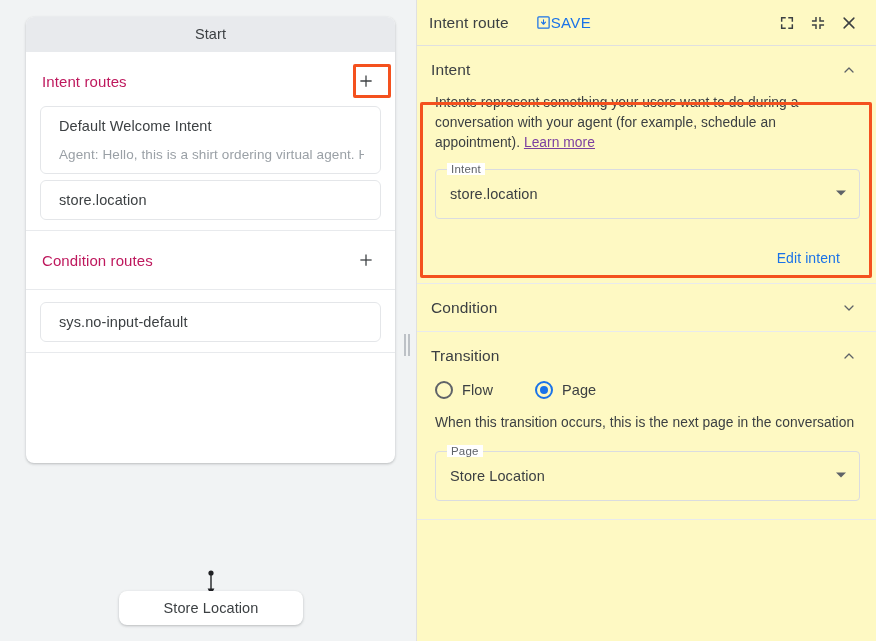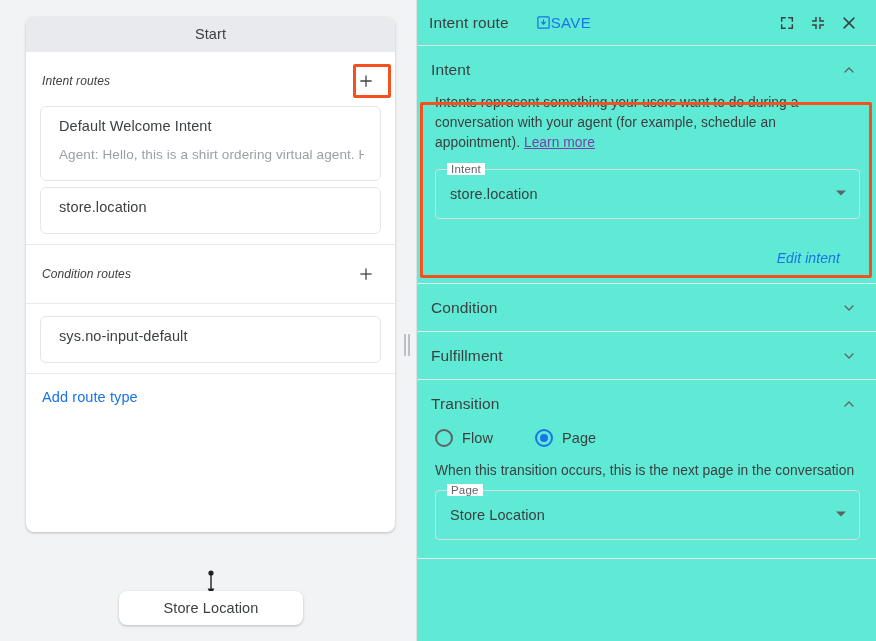--- a/index.html
+++ b/index.html
@@ -40,38 +40,37 @@
     font-weight: 500;
     letter-spacing: .1px;
   }
   .route-group { border-bottom: 1px solid #e8eaed; padding: 6px 0 10px; }
   .route-head {
     display: flex; align-items: center; justify-content: space-between;
     padding: 10px 16px 6px 16px;
     position: relative;
   }
   .route-head .rh-label {
-    font-size: 12px;
-    color: #404040;
-    letter-spacing: .1px;
-    font-style: italic;
+    font-size: 15px;
+    color: #be185d;
+    letter-spacing: .1px;
   }
   .plus-btn {
     width: 26px; height: 26px;
     display: flex; align-items: center; justify-content: center;
     position: relative;
     color: #3c4043;
   }
   .plus-btn svg { display: block; }
   .route-item {
     margin: 6px 14px 0 14px;
     border: 1px solid #e4e6e9;
     border-radius: 6px;
     background: #fff;
-    padding: 11px 16px 18px 18px;
+    padding: 11px 16px 11px 18px;
   }
   .route-item .ri-title {
     font-size: 14.5px;
     color: #3c4043;
     letter-spacing: .1px;
   }
   .route-item .ri-sub {
     font-size: 13.5px;
     color: #9aa0a6;
     margin-top: 13px;
@@ -134,21 +133,21 @@
     display: block;
   }
   .grip i:nth-child(1) { left: 0; }
   .grip i:nth-child(2) { left: 4px; }
 
   
   #right-pane {
     position: absolute;
     left: 416px; top: 0;
     width: 460px; height: 641px;
-    background: #5eead4;
+    background: #fef9c3;
     border-left: 1px solid #e0e0e0;
     overflow: hidden;
   }
   .rp-header {
     height: 46px;
     display: flex; align-items: center;
     padding: 0 14px 0 12px;
     border-bottom: 1px solid #e0e0e0;
   }
   .rp-title {
@@ -211,21 +210,21 @@
   .mdc-field .fl-value {
     font-size: 14.5px;
     color: #3c4043;
     letter-spacing: .1px;
   }
   .mdc-field .caret {
     position: absolute; right: 12px; top: 50%;
     transform: translateY(-50%);
     color: #5f6368;
   }
-  .edit-row { padding: 12px 18px 16px 0; text-align: right; font-style: italic; }
+  .edit-row { padding: 12px 18px 16px 0; text-align: right; }
   .edit-link {
     font-size: 14px; color: #1a73e8; font-weight: 500; letter-spacing: .1px;
     padding-right: 18px;
   }
 
   
   .radio-row { display: flex; align-items: center; gap: 26px; margin: 2px 0 16px 0; }
   .radio { display: flex; align-items: center; gap: 9px; margin-right: 16px; }
   .rd {
     width: 18px; height: 18px;
@@ -239,21 +238,21 @@
     content: "";
     position: absolute;
     left: 3px; top: 3px;
     width: 8px; height: 8px;
     border-radius: 50%;
     background: #1a73e8;
   }
   .rd-label { font-size: 14.5px; color: #3c4043; letter-spacing: .1px; }
   .trans-desc {
     font-size: 13.8px; color: #3c4043; letter-spacing: .05px;
-    margin-bottom: 12px;
+    margin-bottom: 21px;
   }
 
   
   .hl {
     position: absolute;
     border: 3px solid #f4511e;
     border-radius: 2px;
     pointer-events: none;
     z-index: 5;
   }
@@ -299,23 +298,20 @@
           </span>
         </div>
       </div>
 
       <div class="route-group">
         <div class="route-item">
           <div class="ri-title">sys.no-input-default</div>
         </div>
       </div>
 
-      <div class="add-route-row">
-        <span class="add-route-link">Add route type</span>
-      </div>
       <div class="node-filler"></div>
     </div>
 
     <div class="hl-plus"></div>
 
     <svg class="connector" viewBox="0 0 12 26">
       <circle cx="6" cy="3" r="2.6" fill="#202124"></circle>
       <line x1="6" y1="3" x2="6" y2="20" stroke="#202124" stroke-width="1.4"></line>
       <path d="M6 25 L2.6 18.5 L9.4 18.5 Z" fill="#202124"></path>
     </svg>
@@ -405,30 +401,20 @@
       <div class="sec-head">
         <span class="sec-title">Condition</span>
         <span class="chev">
           <svg width="16" height="16" viewBox="0 0 24 24" fill="none" stroke="currentColor" stroke-width="1.9" stroke-linecap="round" stroke-linejoin="round">
             <polyline points="6,9 12,15 18,9"></polyline>
           </svg>
         </span>
       </div>
     </div>
 
-    <div class="section">
-      <div class="sec-head">
-        <span class="sec-title">Fulfillment</span>
-        <span class="chev">
-          <svg width="16" height="16" viewBox="0 0 24 24" fill="none" stroke="currentColor" stroke-width="1.9" stroke-linecap="round" stroke-linejoin="round">
-            <polyline points="6,9 12,15 18,9"></polyline>
-          </svg>
-        </span>
-      </div>
-    </div>
 
     <div class="section">
       <div class="sec-head">
         <span class="sec-title">Transition</span>
         <span class="chev">
           <svg width="16" height="16" viewBox="0 0 24 24" fill="none" stroke="currentColor" stroke-width="1.9" stroke-linecap="round" stroke-linejoin="round">
             <polyline points="6,15 12,9 18,15"></polyline>
           </svg>
         </span>
       </div>

